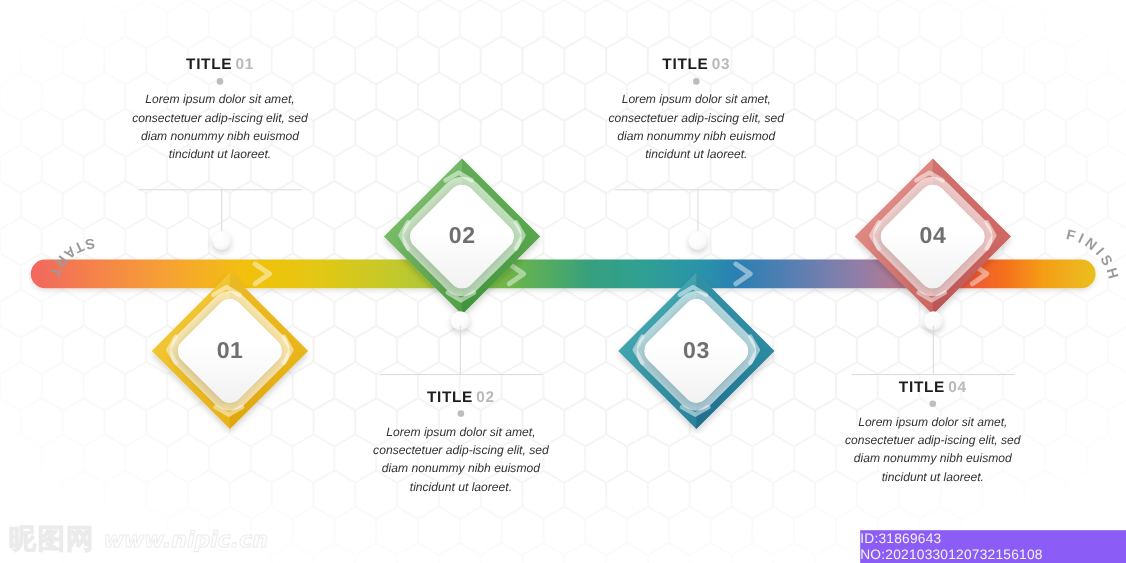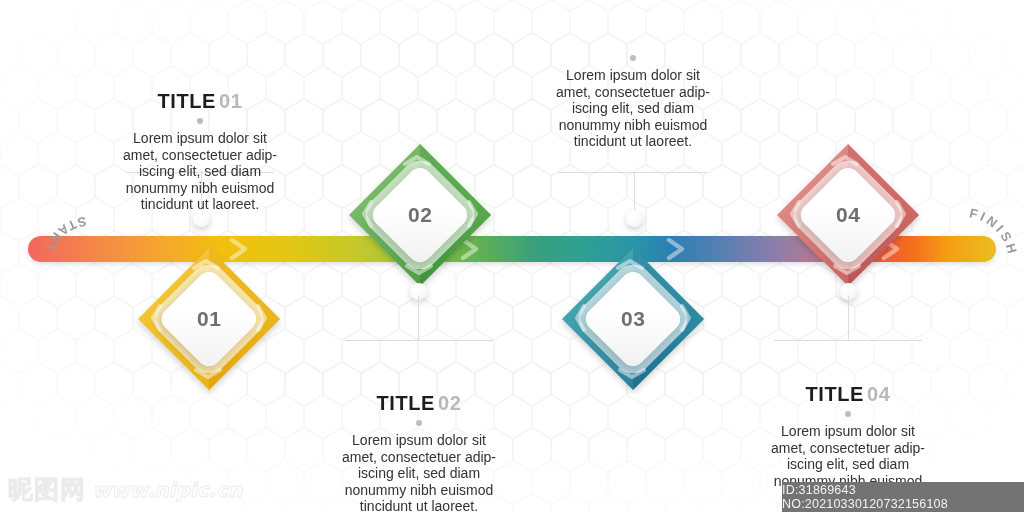--- a/index.html
+++ b/index.html
@@ -59,41 +59,41 @@
     font-family:"Liberation Sans", sans-serif;
   }
 
   
   .block{
     position:absolute;
     width:170px;
     text-align:center;
   }
   .block .heading{
-    font-size:20px;
+    font-size:14px;
     font-weight:bold;
     color:#1d1d1d;
     letter-spacing:.6px;
     white-space:nowrap;
-    margin-top:40px;
   }
   .block .heading .num{
     color:#b9b9b9;
     font-weight:bold;
     margin-left:3px;
   }
   .block .dot{
     width:6px;height:6px;border-radius:50%;
     background:#bdbdbd;
     margin:5px auto 6px auto;
   }
   .block .body{
-    font-size:14px;
+    font-size:11px;
     line-height:16.5px;
     color:#333333;
+    font-style:italic;
   }
 
   
   .hrule{
     position:absolute;
     height:1px;
     background:#dcdcdc;
   }
   .vline{
     position:absolute;
@@ -141,21 +141,21 @@
     font-style:italic;
     font-weight:bold;
     color:transparent;
     -webkit-text-stroke:1px #dedede;
     font-family:"DejaVu Sans", sans-serif;
   }
   .wm-right{
     position:absolute;
     right:0;bottom:0;
     width:242px;height:30px;
-    background:#737373;
+    background:#8b5cf6;
     display:flex;align-items:center;justify-content:center;
   }
   .wm-right span{
     font-size:12.5px;
     color:#f2f2f2;
     letter-spacing:.2px;
     font-family:"Liberation Sans", sans-serif;
   }
 </style>
 </head>
@@ -385,20 +385,23 @@
 
   <div class="block" style="left:334px;top:352px;">
     <div class="heading">
       <span>TITLE</span><span class="num">02</span>
     </div>
     <div class="dot"></div>
     <div class="body">Lorem ipsum dolor sit amet, consectetuer adip-iscing elit, sed diam nonummy nibh euismod tincidunt ut laoreet.</div>
   </div>
 
   <div class="block" style="left:548px;top:50px;">
+    <div class="heading">
+      <span>TITLE</span><span class="num">03</span>
+    </div>
     <div class="dot"></div>
     <div class="body">Lorem ipsum dolor sit amet, consectetuer adip-iscing elit, sed diam nonummy nibh euismod tincidunt ut laoreet.</div>
   </div>
 
   <div class="block" style="left:763px;top:343px;text-align:center;">
     <div class="heading">
       <span>TITLE</span><span class="num">04</span>
     </div>
     <div class="dot"></div>
     <div class="body">Lorem ipsum dolor sit amet, consectetuer adip-iscing elit, sed diam nonummy nibh euismod tincidunt ut laoreet.</div>

